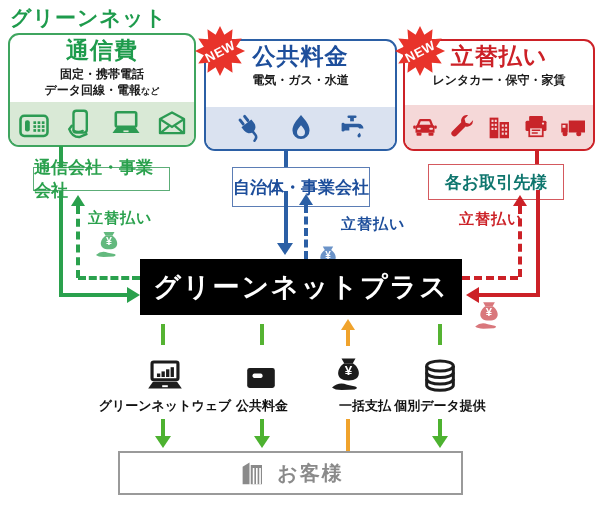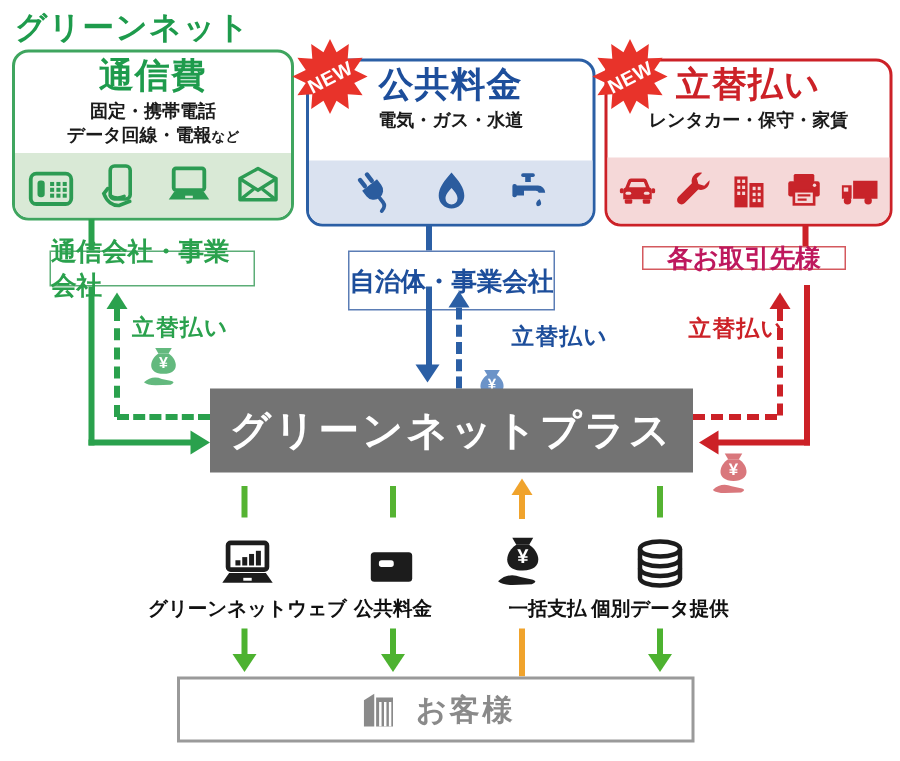--- a/index.html
+++ b/index.html
@@ -27,29 +27,29 @@
   
   .badge{width:52px;height:52px;}
   .badge svg{position:absolute;left:0;top:0;}
   .badge span{position:absolute;left:0;top:0;width:52px;height:52px;display:flex;align-items:center;justify-content:center;
               color:#fff;font-weight:bold;font-size:13px;transform:rotate(-27deg);letter-spacing:.5px;}
   
   .partner{box-sizing:border-box;background:#fff;display:flex;align-items:center;justify-content:center;
            font-size:17px;font-weight:bold;}
   .partner-green{left:33px;top:167px;width:137px;height:24px;border:1.5px solid #5cad77;color:#2aa14d;}
   .partner-blue{left:232px;top:167px;width:138px;height:40px;border:1.5px solid #5b7db5;color:#1d4e9b;}
-  .partner-red{left:428px;top:164px;width:136px;height:16px;border:1.5px solid #d4595e;color:#be185d;}
+  .partner-red{left:428px;top:164px;width:136px;height:36px;border:1.5px solid #d4595e;color:#0f766e;}
   
   .vline,.hline{background:#2aa14d;}
   .tri{width:0;height:0;}
   .dashV{width:0;border-left:4px dashed #2aa14d;}
   .dashH{height:0;border-top:4px dashed #2aa14d;}
   .advance{font-size:15px;font-weight:bold;letter-spacing:1px;}
   
-  .center-banner{left:140px;top:259px;width:322px;height:56px;background:#737373;display:flex;align-items:center;justify-content:center;}
+  .center-banner{left:140px;top:259px;width:322px;height:56px;background:#000000;display:flex;align-items:center;justify-content:center;}
   .center-banner span{color:#fff;font-size:27px;font-weight:bold;letter-spacing:2px;}
   
   .svc-label{font-size:13px;font-weight:bold;color:#111;text-align:center;width:140px;}
   
   .customer{left:118px;top:451px;width:345px;height:44px;border:2px solid #9a9a9a;box-sizing:border-box;
             display:flex;align-items:center;justify-content:center;gap:10px;background:#fff;}
   .customer span{font-size:20px;font-weight:bold;color:#8a8a8a;letter-spacing:2px;}
   .bagwrap{position:relative;}
   .bagwrap svg{display:block;}
 </style>

